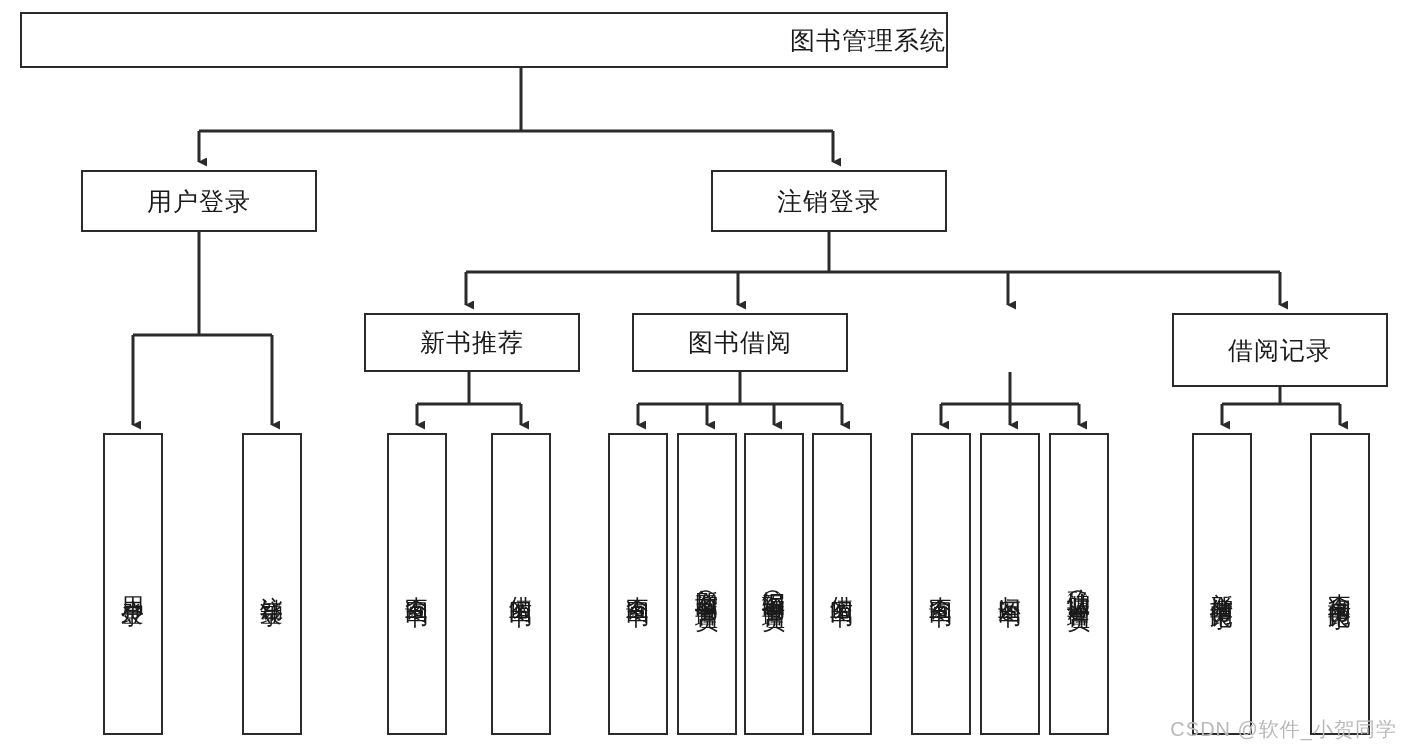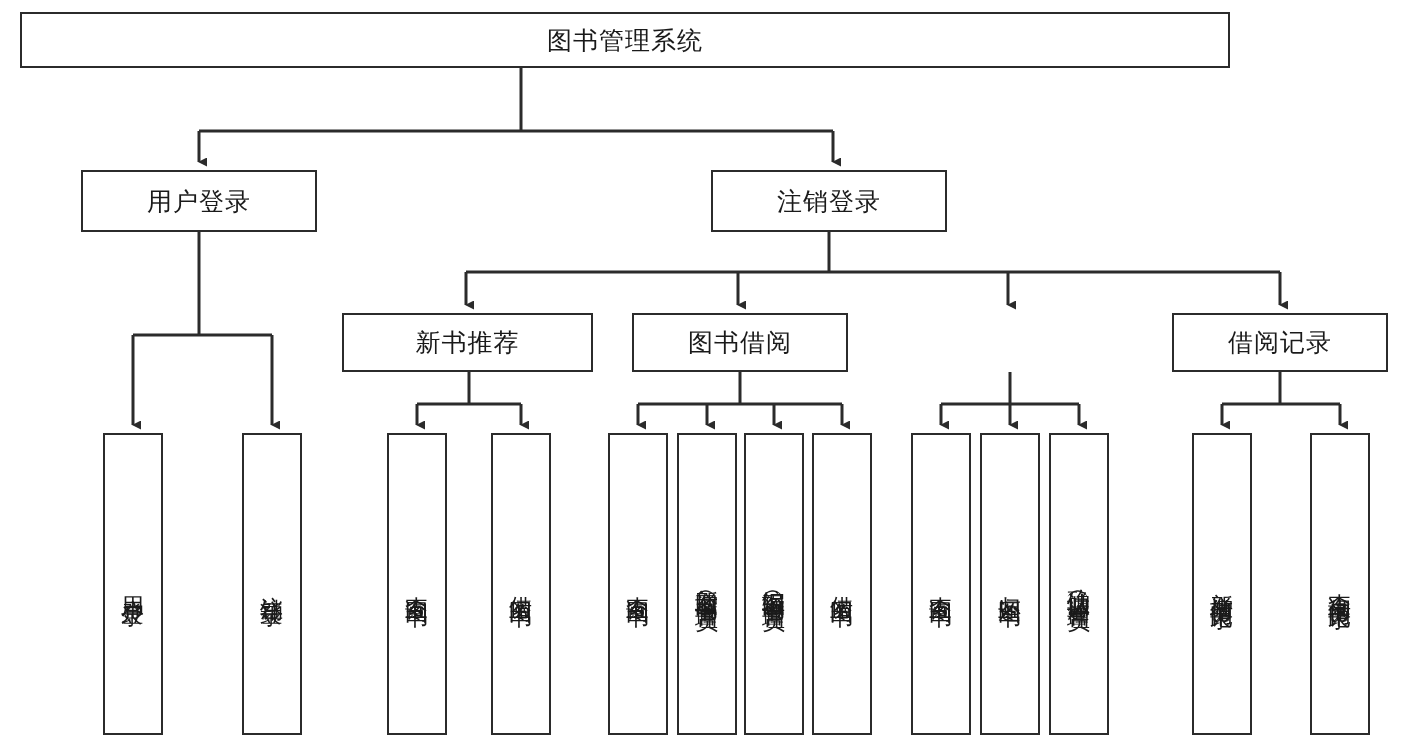--- a/index.html
+++ b/index.html
@@ -111,38 +111,38 @@
       <path d="M1010,404 L1010,425" marker-end="url(#arrowhead)"></path>
       <path d="M1079,404 L1079,425" marker-end="url(#arrowhead)"></path>
 
       <path d="M1280,372 L1280,404"></path>
       <path d="M1222,404 L1340,404"></path>
       <path d="M1222,404 L1222,425" marker-end="url(#arrowhead)"></path>
       <path d="M1340,404 L1340,425" marker-end="url(#arrowhead)"></path>
     </g>
   </svg>
 
-  <div class="node-box horiz" style="left:20px; top:12px; width:1210px; height:56px;">
+  <div class="node-box horiz" style="left:20px; top:12px; width:928px; height:56px;justify-content:flex-end;">
     <span class="node-label">图书管理系统</span>
   </div>
 
   <div class="node-box horiz" style="left:81px; top:170px; width:236px; height:62px;">
     <span class="node-label">用户登录</span>
   </div>
   <div class="node-box horiz" style="left:711px; top:170px; width:236px; height:62px;">
     <span class="node-label">注销登录</span>
   </div>
 
-  <div class="node-box horiz" style="left:342px; top:313px; width:251px; height:59px;">
+  <div class="node-box horiz" style="left:364px; top:313px; width:216px; height:59px;">
     <span class="node-label">新书推荐</span>
   </div>
   <div class="node-box horiz" style="left:632px; top:313px; width:216px; height:59px;">
     <span class="node-label">图书借阅</span>
   </div>
-  <div class="node-box horiz" style="left:1172px; top:313px; width:216px; height:59px;">
+  <div class="node-box horiz" style="left:1172px; top:313px; width:216px; height:74px;">
     <span class="node-label">借阅记录</span>
   </div>
 
   <div class="node-box vert" style="left:103px; top:433px; width:60px; height:302px;">
     <span class="node-label">用户登录</span>
   </div>
   <div class="node-box vert" style="left:242px; top:433px; width:60px; height:302px;">
     <span class="node-label">注销登录</span>
   </div>
 
@@ -176,14 +176,15 @@
     <span class="node-label">确认归还（管理员）</span>
   </div>
 
   <div class="node-box vert" style="left:1192px; top:433px; width:60px; height:302px;">
     <span class="node-label">新增借阅记录</span>
   </div>
   <div class="node-box vert" style="left:1310px; top:433px; width:60px; height:302px;">
     <span class="node-label">查询借阅记录</span>
   </div>
 
+  <div class="watermark">CSDN @软件_小贺同学</div>
 
 </div>
 
 </body></html>

